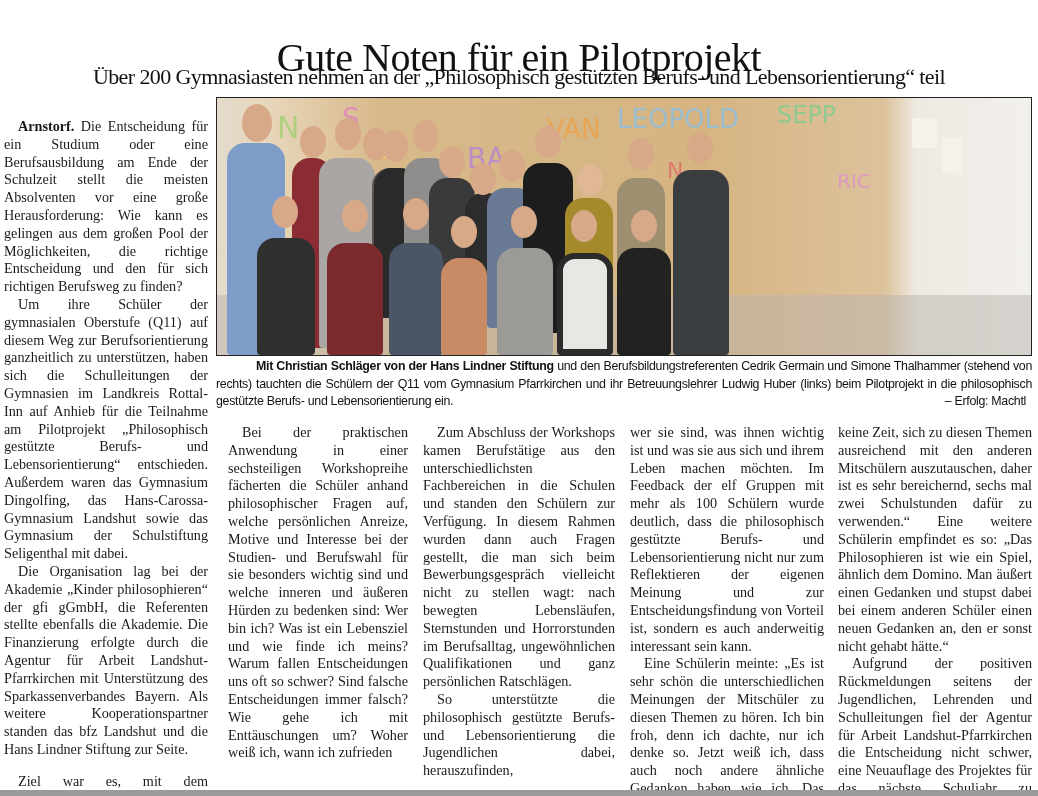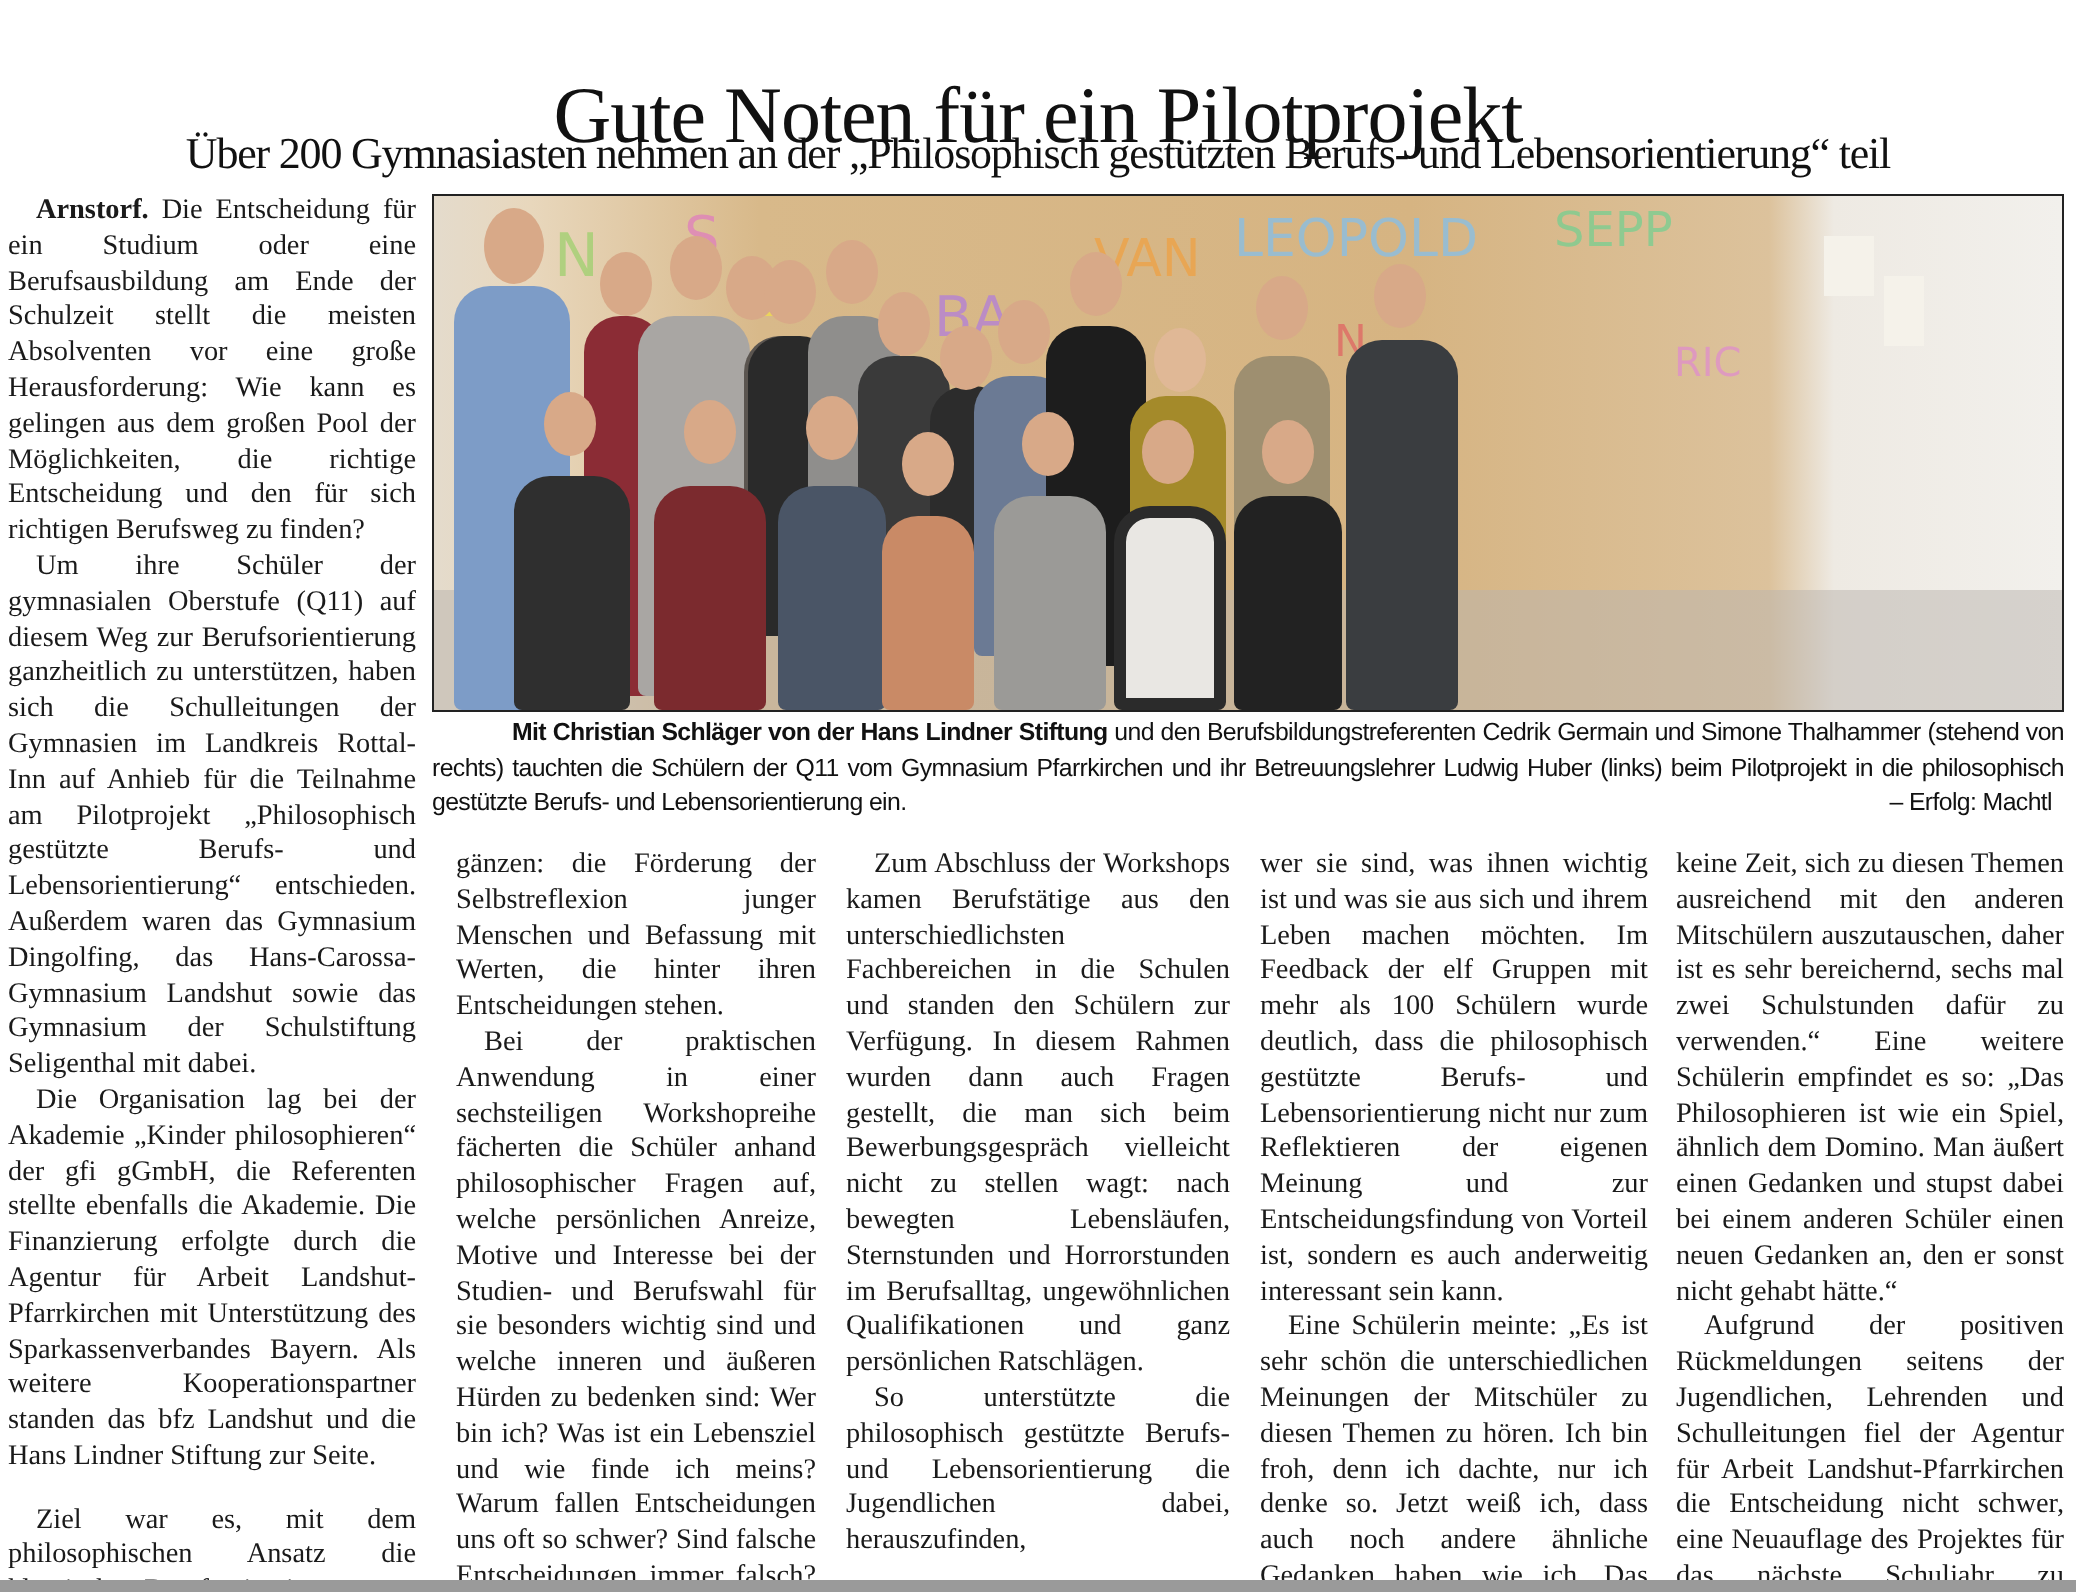--- a/index.html
+++ b/index.html
@@ -4,21 +4,21 @@
 <style>
   html, body { margin:0; padding:0; }
   body { width:1038px; height:796px; background:#fff; position:relative; overflow:hidden;
          font-family:"Liberation Serif","DejaVu Serif",serif; color:#1a1a1a; }
   .headline { position:absolute; left:0; top:2px; width:1038px; text-align:center;
               font-size:40px; line-height:58px; letter-spacing:-0.5px; font-weight:normal; color:#111; }
   .subhead { position:absolute; left:0; top:64px; width:1038px; text-align:center;
              font-size:22px; line-height:26px; letter-spacing:-0.6px; color:#111; }
   .col { position:absolute; font-size:14.2px; line-height:17.8px; text-align:justify; hyphens:manual; }
   .col p { margin:0; text-indent:14px; }
-  .col p.first { text-indent:14px; }
+  .col p.first { text-indent:14px;margin-top:21px; }
   .col p.noindent { text-indent:0; }
   .col p.gap { margin-top:14px; }
   .lead { font-weight:bold; }
   .photo { position:absolute; left:216px; top:97px; width:814px; height:257px; border:1px solid #222;
            overflow:hidden;
            background: linear-gradient(90deg,#e4dbcc 0%,#e8d7bc 6%,#d8b98a 20%,#d6b482 60%,#dcc29c 82%,#eeeae3 86%,#f2f0ec 100%); }
   .photo .floor { position:absolute; left:0; right:0; bottom:0; height:60px; background:#b9b4ad; opacity:.5; }
   .person { position:absolute; border-radius:18px 18px 4px 4px; }
   .head { position:absolute; width:26px; height:32px; border-radius:50%; background:#d8a988; }
   .letters { position:absolute; left:0; top:0; width:100%; height:130px; }
@@ -101,21 +101,20 @@
   <div class="person" style="left:400px; top:150px; width:54px; height:107px; background:#222;"></div>
   <div class="head" style="left:414px; top:112px;"></div>
 </div>
 
 <div class="caption">
   <b>Mit Christian Schläger von der Hans Lindner Stiftung</b><span> und den Berufsbildungstreferenten Cedrik Germain und Simone Thalhammer (stehend von rechts) tauchten die Schülern der Q11 vom Gymnasium Pfarrkirchen und ihr Betreuungslehrer Ludwig Huber (links) beim Pilotprojekt in die philosophisch gestützte Berufs- und Lebensorientierung ein.</span>
   <span class="credit">– Erfolg: Machtl</span>
 </div>
 
 <div class="col" style="left:228px; top:424px; width:180px;">
-  <p class="noindent">gänzen: die Förderung der Selbstreflexion junger Menschen und Befassung mit Werten, die hinter ihren Entscheidungen stehen.</p>
   <p>Bei der praktischen Anwendung in einer sechsteiligen Workshopreihe fächerten die Schüler anhand philosophischer Fragen auf, welche persönlichen Anreize, Motive und Interesse bei der Studien- und Berufswahl für sie besonders wichtig sind und welche inneren und äußeren Hürden zu bedenken sind: Wer bin ich? Was ist ein Lebensziel und wie finde ich meins? Warum fallen Entscheidungen uns oft so schwer? Sind falsche Entscheidungen immer falsch? Wie gehe ich mit Enttäuschungen um? Woher weiß ich, wann ich zufrieden</p>
 </div>
 
 <div class="col" style="left:423px; top:424px; width:192px;">
   <p>Zum Abschluss der Workshops kamen Berufstätige aus den unterschiedlichsten Fachbereichen in die Schulen und standen den Schülern zur Verfügung. In diesem Rahmen wurden dann auch Fragen gestellt, die man sich beim Bewerbungsgespräch vielleicht nicht zu stellen wagt: nach bewegten Lebensläufen, Sternstunden und Horrorstunden im Berufsalltag, ungewöhnlichen Qualifikationen und ganz persönlichen Ratschlägen.</p>
   <p>So unterstützte die philosophisch gestützte Berufs- und Lebensorientierung die Jugendlichen dabei, herauszufinden,</p>
 </div>
 
 <div class="col" style="left:630px; top:424px; width:194px;">
   <p class="noindent">wer sie sind, was ihnen wichtig ist und was sie aus sich und ihrem Leben machen möchten. Im Feedback der elf Gruppen mit mehr als 100 Schülern wurde deutlich, dass die philosophisch gestützte Berufs- und Lebensorientierung nicht nur zum Reflektieren der eigenen Meinung und zur Entscheidungsfindung von Vorteil ist, sondern es auch anderweitig interessant sein kann.</p>

